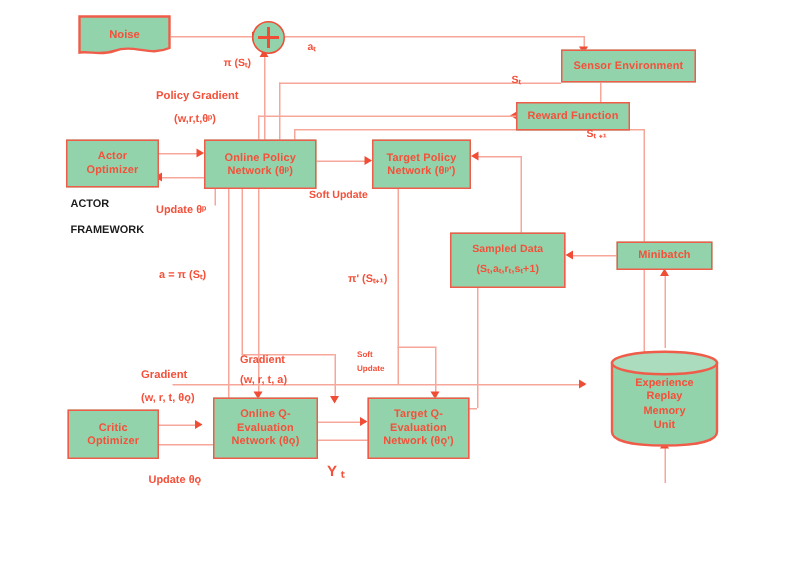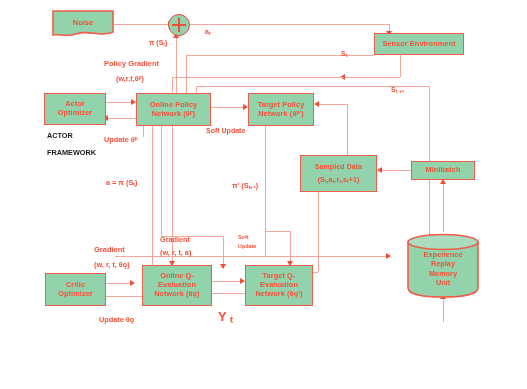--- a/index.html
+++ b/index.html
@@ -177,20 +177,23 @@
 
   <div class="sum" style="left:168px;top:14px;width:20px;height:20px;" title="+">
     <div class="bar bh"></div>
     <div class="bar bv"></div>
   </div>
 
   <div class="node" style="left:374px;top:33px;width:90px;height:22px;font-size:7.3px;">
     <span>Sensor Environment</span>
   </div>
 
+  <div class="node" style="left:344px;top:68px;width:76px;height:19px;font-size:7.3px;">
+    <span>Reward Function</span>
+  </div>
 
   <div class="node" style="left:44px;top:93px;width:62px;height:32px;font-size:7.3px;">
     <span>Actor</span>
     <span>Optimizer</span>
   </div>
 
   <div class="node" style="left:136px;top:93px;width:75px;height:33px;font-size:7.3px;">
     <span>Online Policy</span>
     <span>Network (θᵖ)</span>
   </div>
@@ -263,21 +266,21 @@
   <div class="lbl" style="left:94px;top:260px;font-size:7.3px;">(w, r, t, θǫ)</div>
 
   <div class="lbl" style="left:160px;top:235px;font-size:7.3px;">Gradient</div>
   <div class="lbl" style="left:160px;top:248px;font-size:7.3px;">(w, r, t, a)</div>
 
   <div class="lbl" style="left:238px;top:234px;font-size:5.4px;">Soft</div>
   <div class="lbl" style="left:238px;top:243px;font-size:5.4px;">Update</div>
 
   <div class="lbl" style="left:99px;top:315px;font-size:7.3px;">Update θǫ</div>
 
-  <div class="lbl" style="left:218px;top:309px;font-size:13px;">Y ₜ</div>
+  <div class="lbl" style="left:218px;top:309px;font-size:10px;">Y ₜ</div>
 
   <div class="lbl blk" style="left:47px;top:131px;font-size:7.3px;">ACTOR</div>
   <div class="lbl blk" style="left:47px;top:148px;font-size:7.3px;">FRAMEWORK</div>
 
   <div class="lbl blk" style="left:50px;top:338px;font-size:7px;">CRITIC</div>
   <div class="lbl blk" style="left:50px;top:355px;font-size:7px;">FRAMEWORK</div>
 
 </div>
 
 </body></html>

